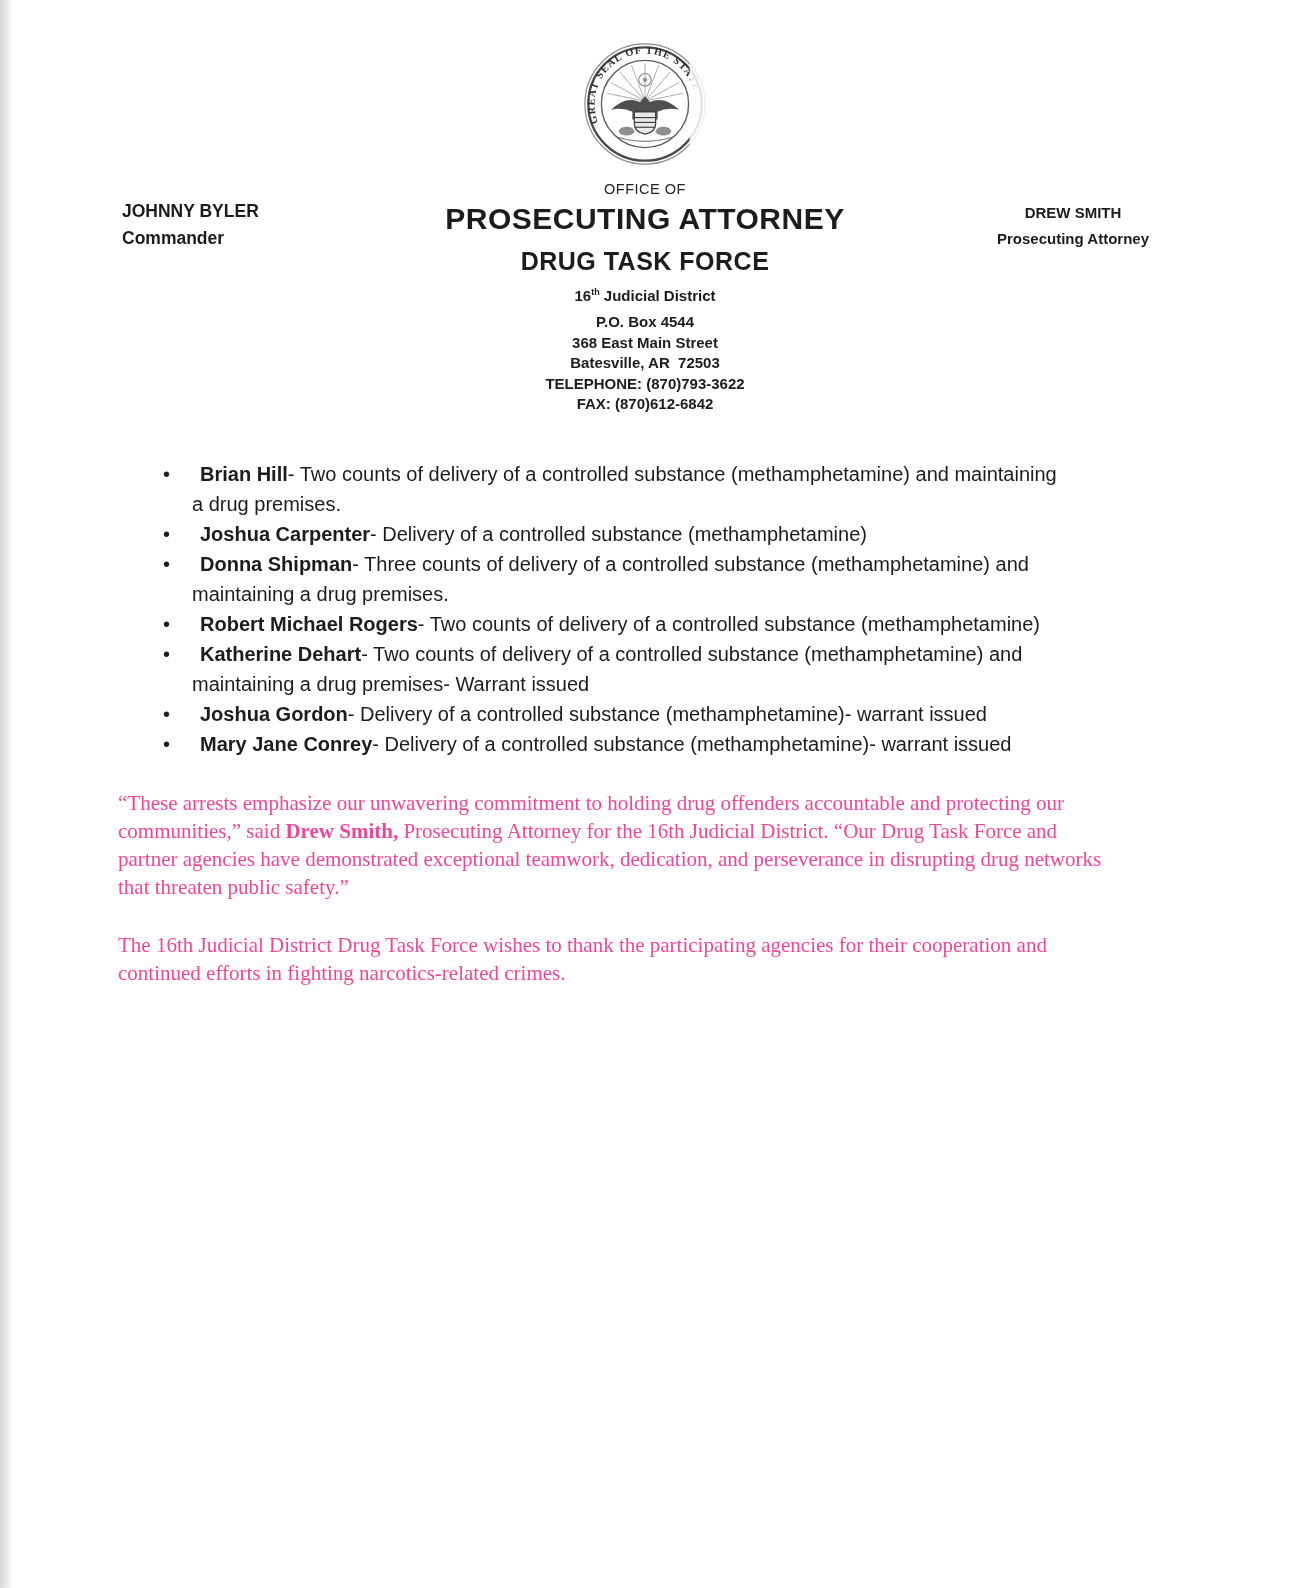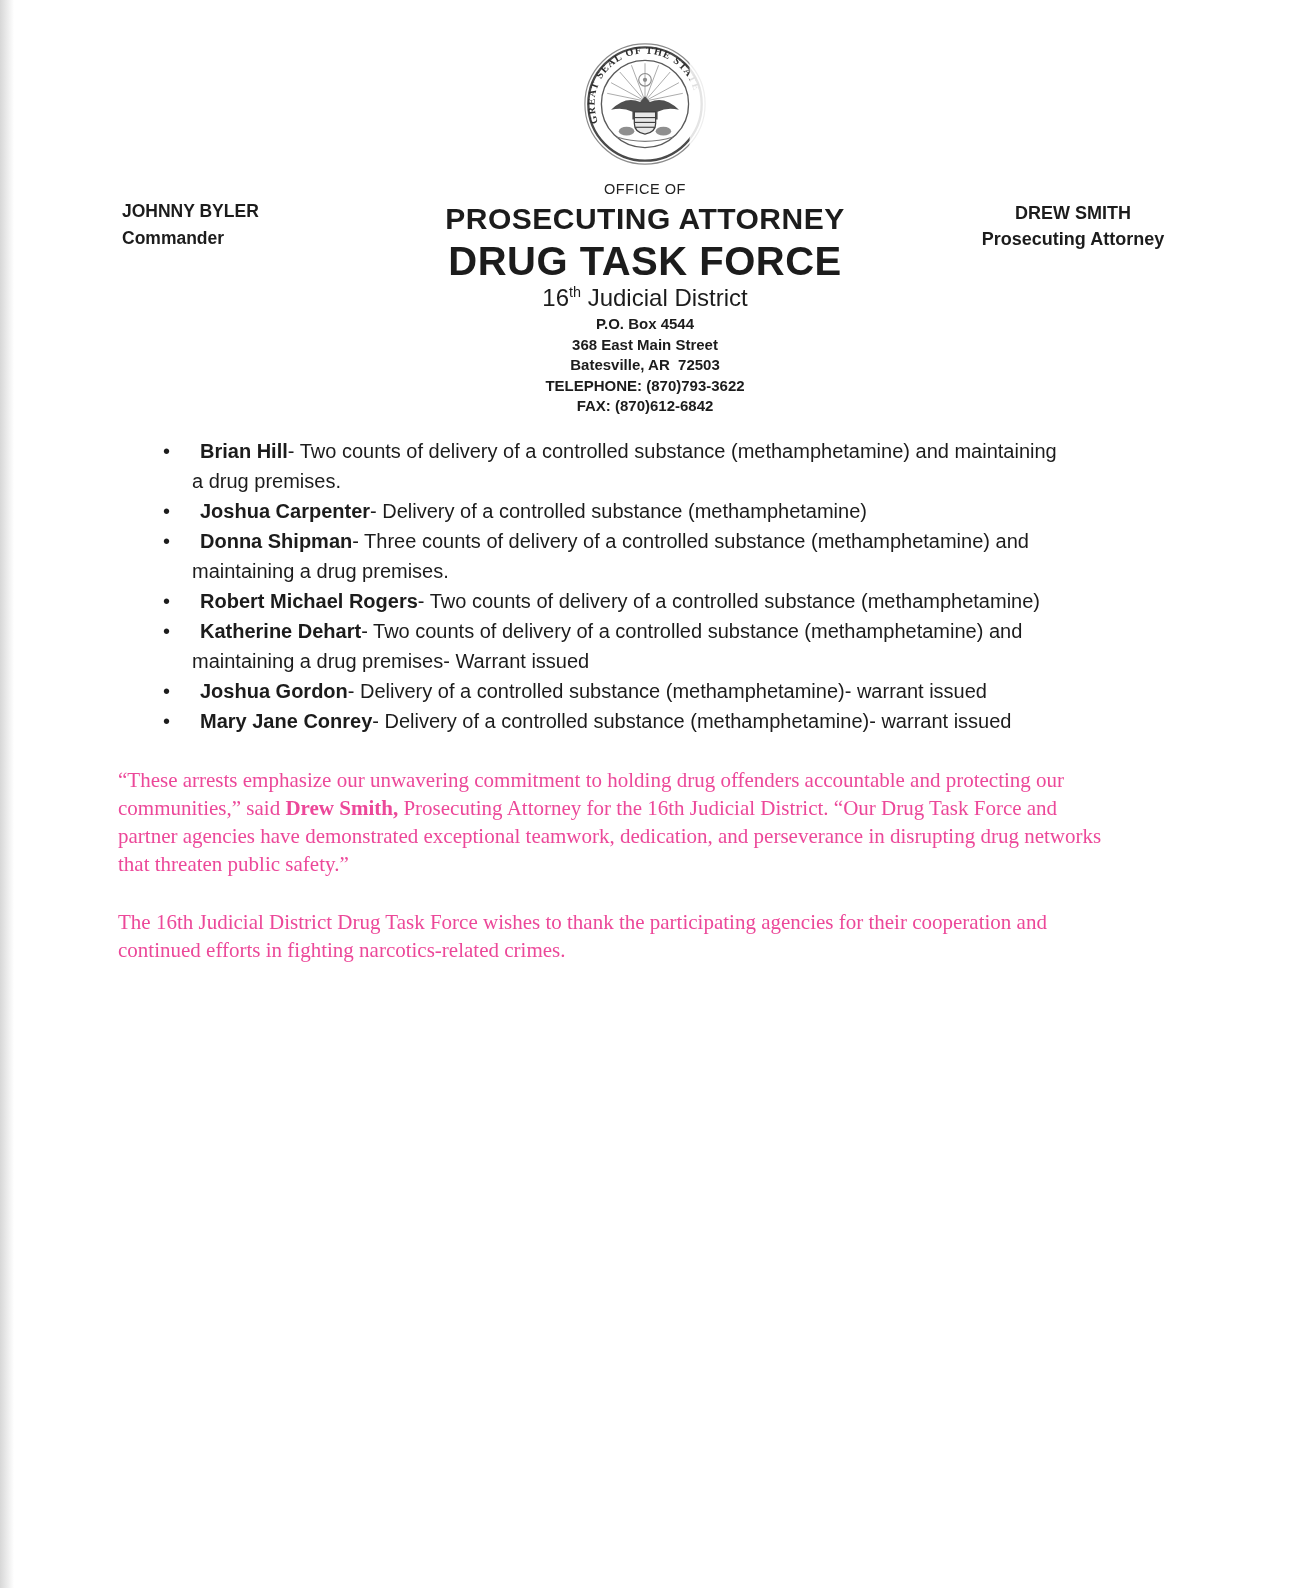--- a/index.html
+++ b/index.html
@@ -16,36 +16,36 @@
     position:absolute; left:0; top:0; bottom:0; width:14px;
     background:linear-gradient(to right,#d7d7d7,#ededed 55%,#ffffff);
   }
   
   .hdr-left {
     position:absolute; left:122px; top:198px;
     font-weight:bold; font-size:17.5px; line-height:27px;
   }
   .hdr-right {
     position:absolute; left:968px; top:200px; width:210px;
-    text-align:center; font-weight:bold; font-size:18px; line-height:26px;
+    text-align:center; font-weight:bold; font-size:15px; line-height:26px;
   }
   .hdr-center {
     position:absolute; left:0; right:0; top:0;
     text-align:center;
   }
   .seal-wrap { margin:40px auto 12px auto; width:126px; height:128px; }
   .office-of { font-size:14.5px; letter-spacing:0.5px; line-height:18px; color:#222;text-align:center; }
   .title-line1 { font-size:30px; font-weight:bold; line-height:34px; margin-top:4px; letter-spacing:0.5px; }
-  .title-line2 { font-size:40px; font-weight:bold; line-height:34px; margin-top:8px; letter-spacing:0.5px; }
-  .district { font-size:24px; font-weight:normal; line-height:24px; margin-top:2px; }
+  .title-line2 { font-size:25px; font-weight:bold; line-height:34px; margin-top:8px; letter-spacing:0.5px; }
+  .district { font-size:15px; font-weight:bold; line-height:24px; margin-top:2px; }
   .district sup { font-size:0.6em; vertical-align:super; }
   .addr { font-size:15px; font-weight:600; line-height:20.5px; }
   .addr-first { margin-top:4px; }
   
-  .content { position:absolute; left:0; top:430px; width:100%; }
+  .content { position:absolute; left:0; top:453px; width:100%; }
   ul.defendants {
     margin:6px 0 0 118px; padding:0; width:950px;
     list-style:none; font-size:20px; line-height:30px;
   }
   ul.defendants li { position:relative; padding-left:74px; text-indent:8px; }
   ul.defendants li::before {
     content:"\2022";
     position:absolute; left:45px; top:0;
     font-size:20px; text-indent:0;
   }

